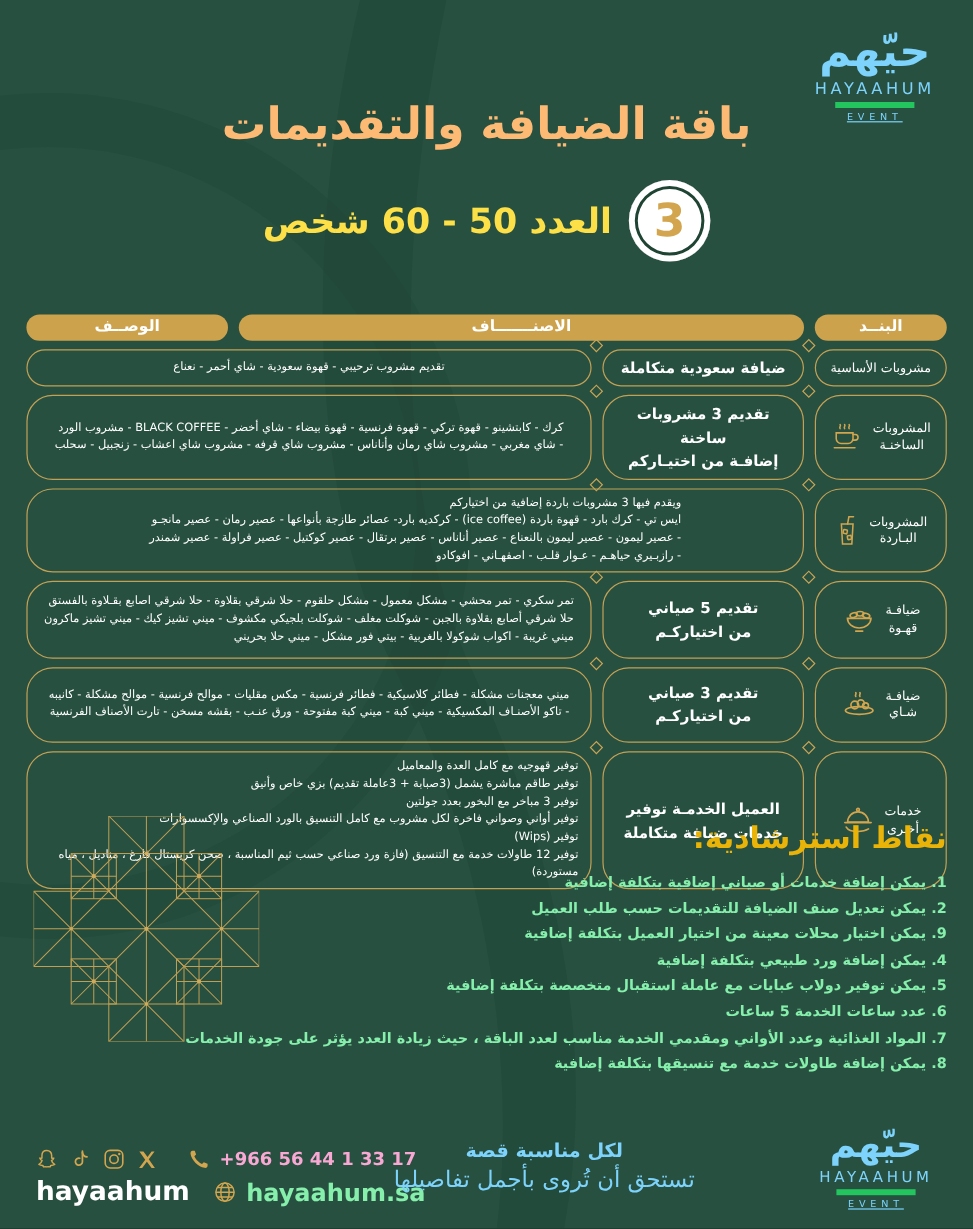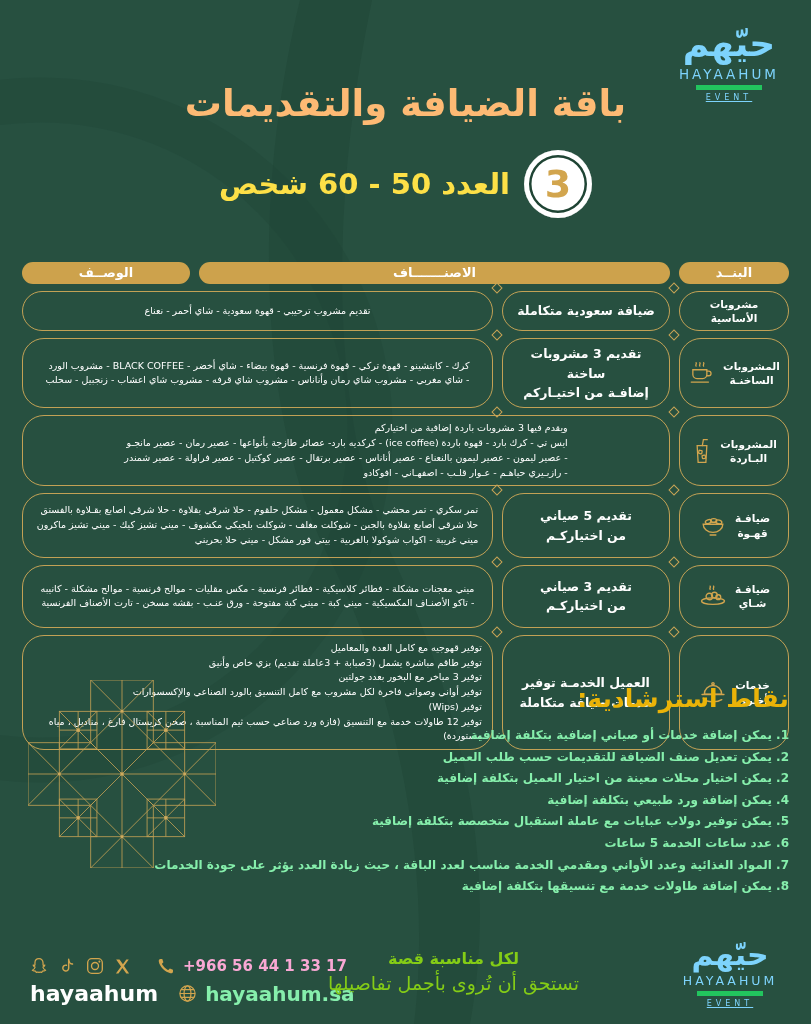--- a/index.html
+++ b/index.html
@@ -33,21 +33,21 @@
   .trow.orn::before{right:111px;}
   .trow.orn::after{right:288px;}
   .pill{background:#CDA24C;border-radius:999px;color:#fff;text-align:center;
     font-size:13px;font-weight:700;padding:3px 0 4px;}
   .col-item{width:110px;flex:none;}
   .col-desc{width:168px;flex:none;}
   .col-var{flex:1;}
   .cell{border:1px solid rgba(202,165,86,.95);border-radius:22px;
     display:flex;align-items:center;justify-content:center;
     padding:5px 10px;box-sizing:border-box;}
-  .cell-item{gap:7px;font-size:10.5px;font-weight:700;text-align:center;white-space:pre-line;line-height:1.35;}
+  .cell-item{gap:7px;font-size:10.5px;font-weight:400;text-align:center;white-space:pre-line;line-height:1.35;}
   .cell-desc{font-size:12.5px;font-weight:700;text-align:center;white-space:pre-line;line-height:1.55;}
   .cell-var{font-size:9.5px;white-space:pre-line;line-height:1.55;}
   .cell-var.align-right{text-align:right;justify-content:flex-start;}
   .row-icon{flex:none;color:#D2A54E;}
   .r1{min-height:26px;}
   
   .guidelines{position:absolute;top:684px;right:22px;width:600px;text-align:right;direction:rtl;}
   .guide-heading{color:#eab308;font-size:25px;font-weight:700;margin:0 0 12px;}
   .guide-item{color:#86efac;font-size:12px;font-weight:600;line-height:1.8;white-space:nowrap;}
   
@@ -55,21 +55,21 @@
   
   .footer-left{position:absolute;left:30px;bottom:18px;direction:ltr;}
   .footer-line{display:flex;align-items:center;gap:10px;}
   .social-icon{color:#D2A54E;cursor:pointer;}
   .phone-group{display:flex;align-items:center;gap:8px;margin-left:16px;}
   .phone-number{color:#f9a8d4;font-size:15px;font-weight:600;white-space:nowrap;text-align:center;}
   .handle{color:#fff;font-size:22px;font-weight:600;}
   .site-group{display:flex;align-items:center;gap:8px;margin-left:10px;}
   .website{color:#86efac;font-size:20px;font-weight:600;}
   .footer-line+.footer-line{margin-top:6px;}
-  .tagline{position:absolute;right:232px;bottom:30px;text-align:center;direction:rtl;color:#84cc16;}
+  .tagline{position:absolute;right:232px;bottom:30px;text-align:center;direction:rtl;color:#7dd3fc;}
   .tagline-1{font-size:16px;font-weight:700;margin-bottom:4px;}
   .tagline-2{font-size:19px;font-weight:400;}
   .logo-bottom{bottom:14px;right:22px;width:118px;}
   .logo-bottom .logo-calli{font-size:30px;}
   .logo-bottom .logo-name{font-size:12.5px;}
 </style>
 </head>
 <body>
 
 <div class="page">
@@ -205,21 +205,21 @@
 توفير أواني وصواني فاخرة لكل مشروب مع كامل التنسيق بالورد الصناعي والإكسسوارات
 توفير (Wips)
 توفير 12 طاولات خدمة مع التنسيق (فازة ورد صناعي حسب ثيم المناسبة ، صحن كريستال فارغ ، مناديل ، مياه مستوردة)</div>
     </div>
   </div>
 
   <div class="guidelines">
     <h2 class="guide-heading">نقاط استرشادية:</h2>
     <div class="guide-item">1. يمكن إضافة خدمات أو صياني إضافية بتكلفة إضافية</div>
     <div class="guide-item">2. يمكن تعديل صنف الضيافة للتقديمات حسب طلب العميل</div>
-    <div class="guide-item">2. يمكن اختيار محلات معينة من اختيار العميل بتكلفة إضافية</div>
+    <div class="guide-item">9. يمكن اختيار محلات معينة من اختيار العميل بتكلفة إضافية</div>
     <div class="guide-item">4. يمكن إضافة ورد طبيعي بتكلفة إضافية</div>
     <div class="guide-item">5. يمكن توفير دولاب عبايات مع عاملة استقبال متخصصة بتكلفة إضافية</div>
     <div class="guide-item">6. عدد ساعات الخدمة 5 ساعات</div>
     <div class="guide-item">7. المواد الغذائية وعدد الأواني ومقدمي الخدمة مناسب لعدد الباقة ، حيث زيادة العدد يؤثر على جودة الخدمات</div>
     <div class="guide-item">8. يمكن إضافة طاولات خدمة مع تنسيقها بتكلفة إضافية</div>
   </div>
 
   <svg class="pattern" width="188" height="188" viewBox="0 0 180 180" fill="none" stroke="#C9A455" stroke-width="0.8" opacity="0.95">
     <path d="M60 0H120V60H180V120H120V180H60V120H0V60H60Z"></path>
     <path d="M90 0V180M0 90H180"></path>

